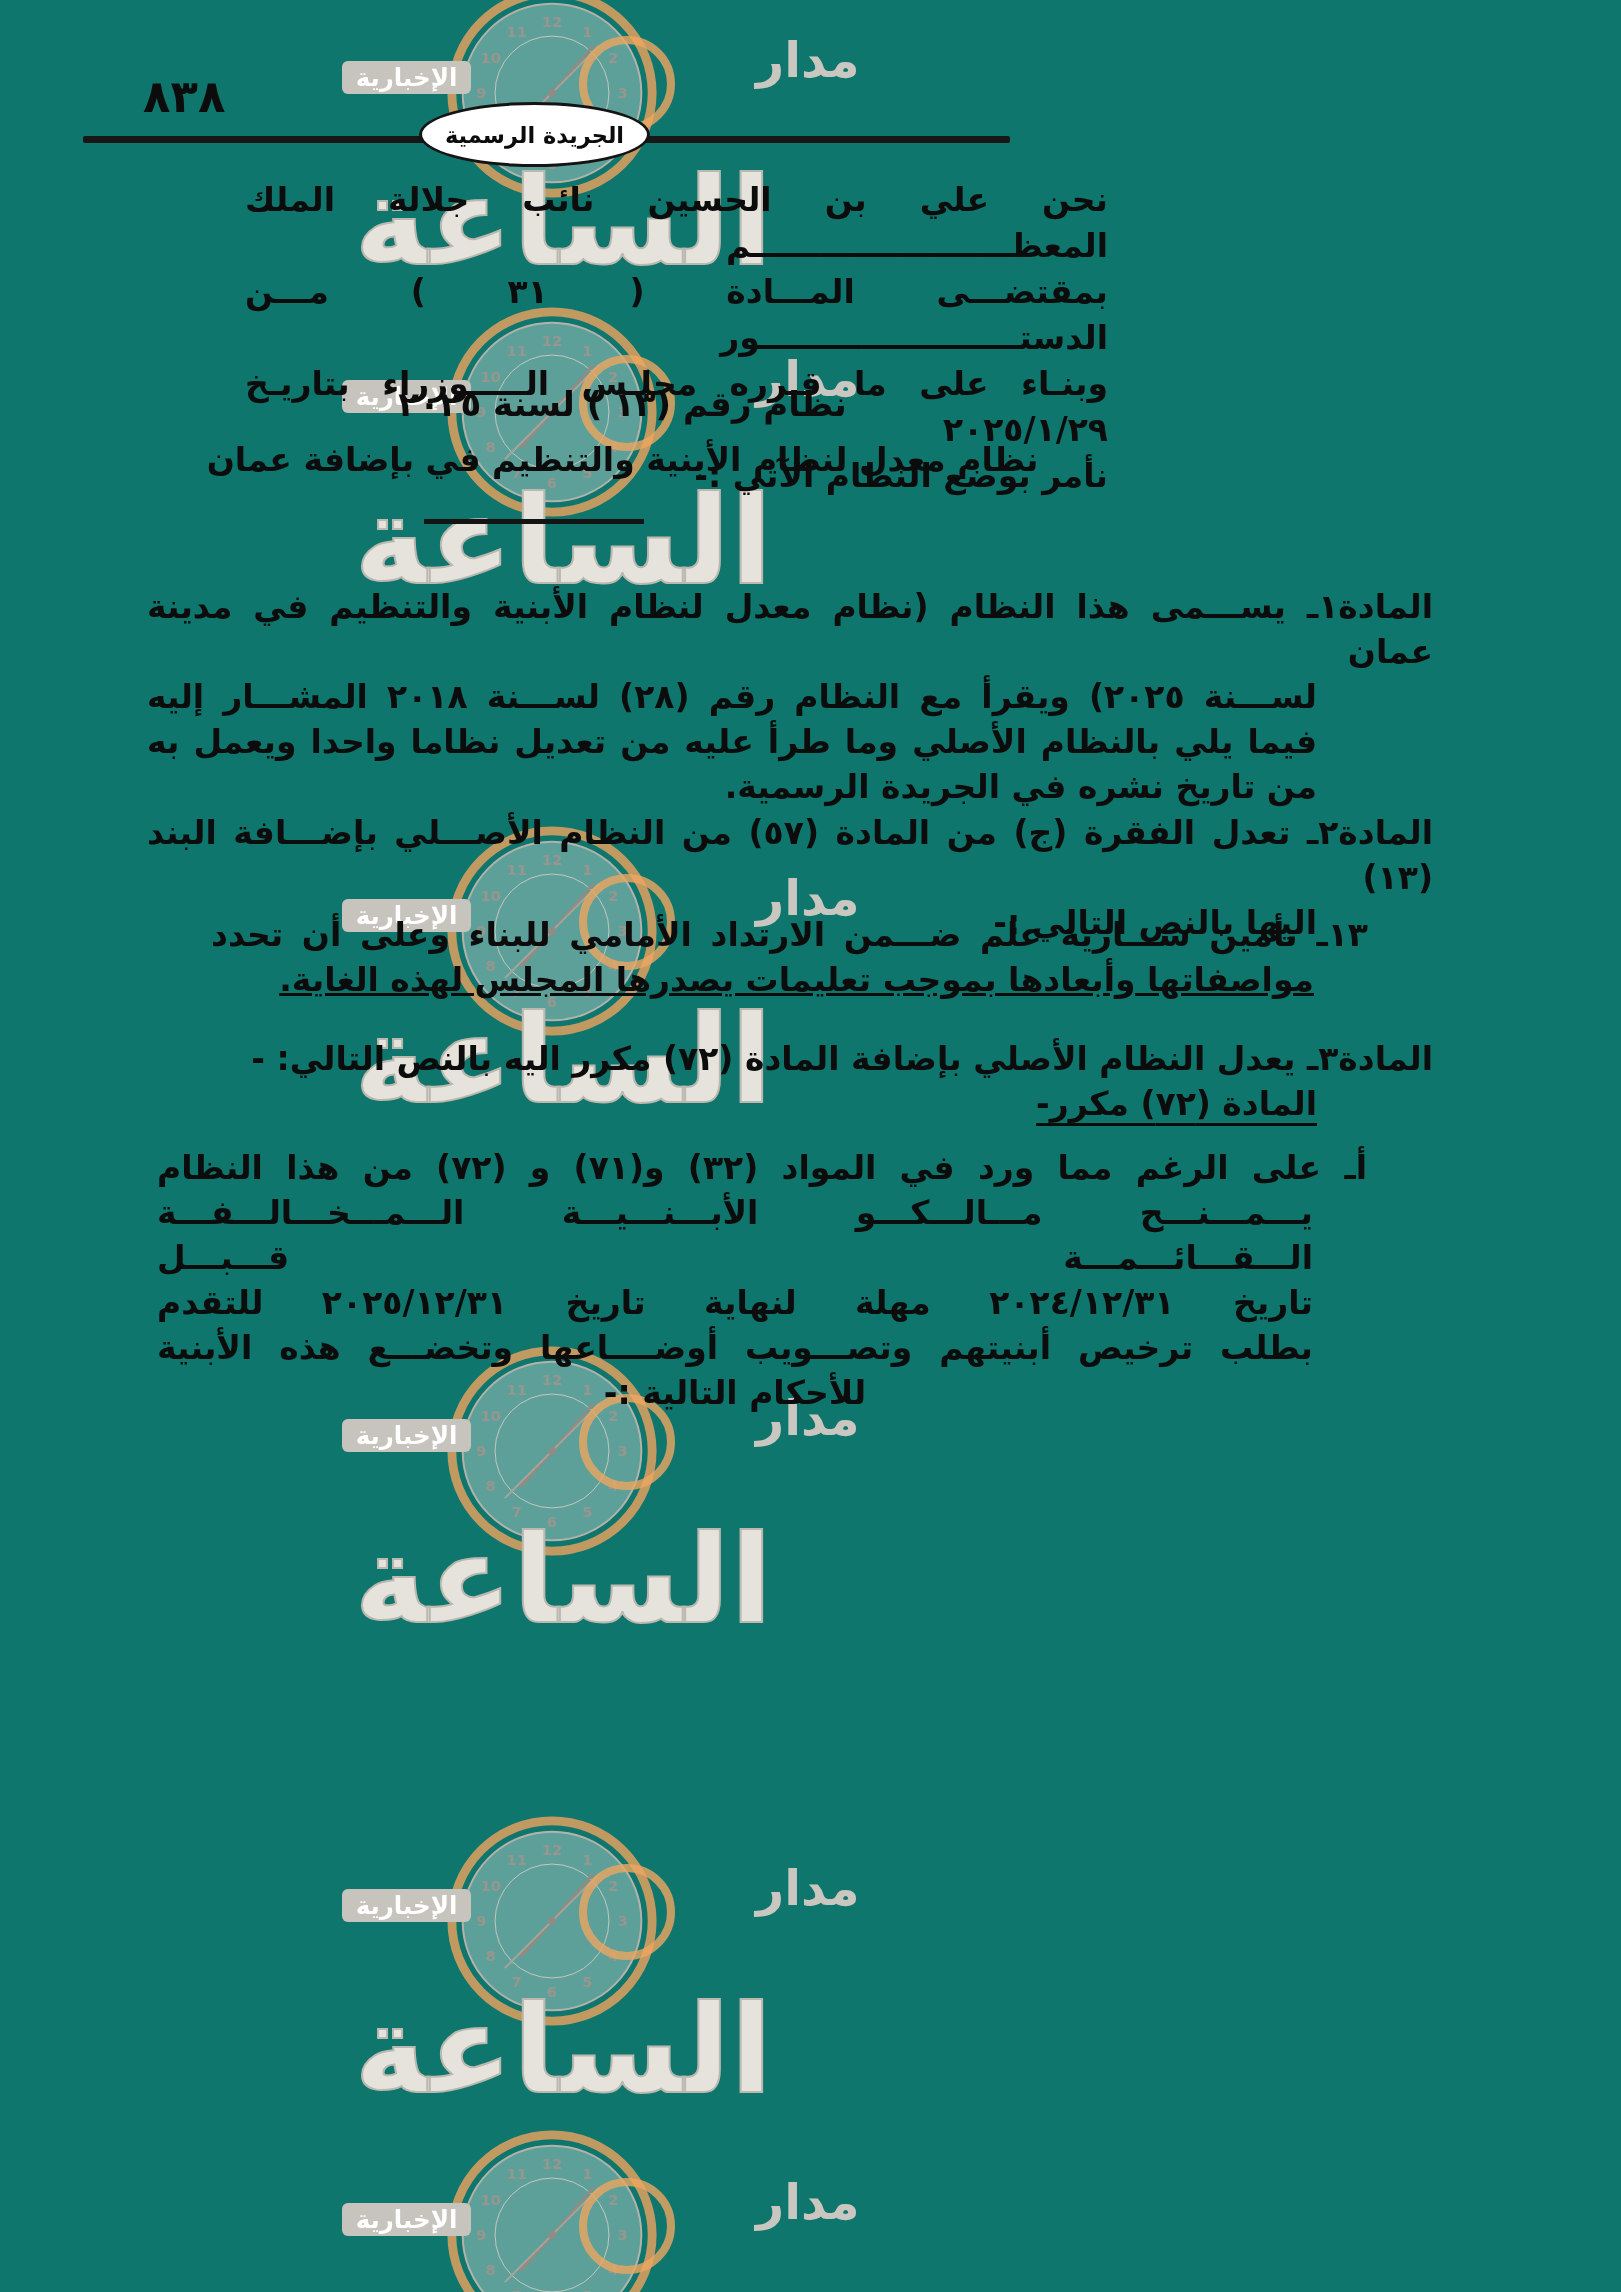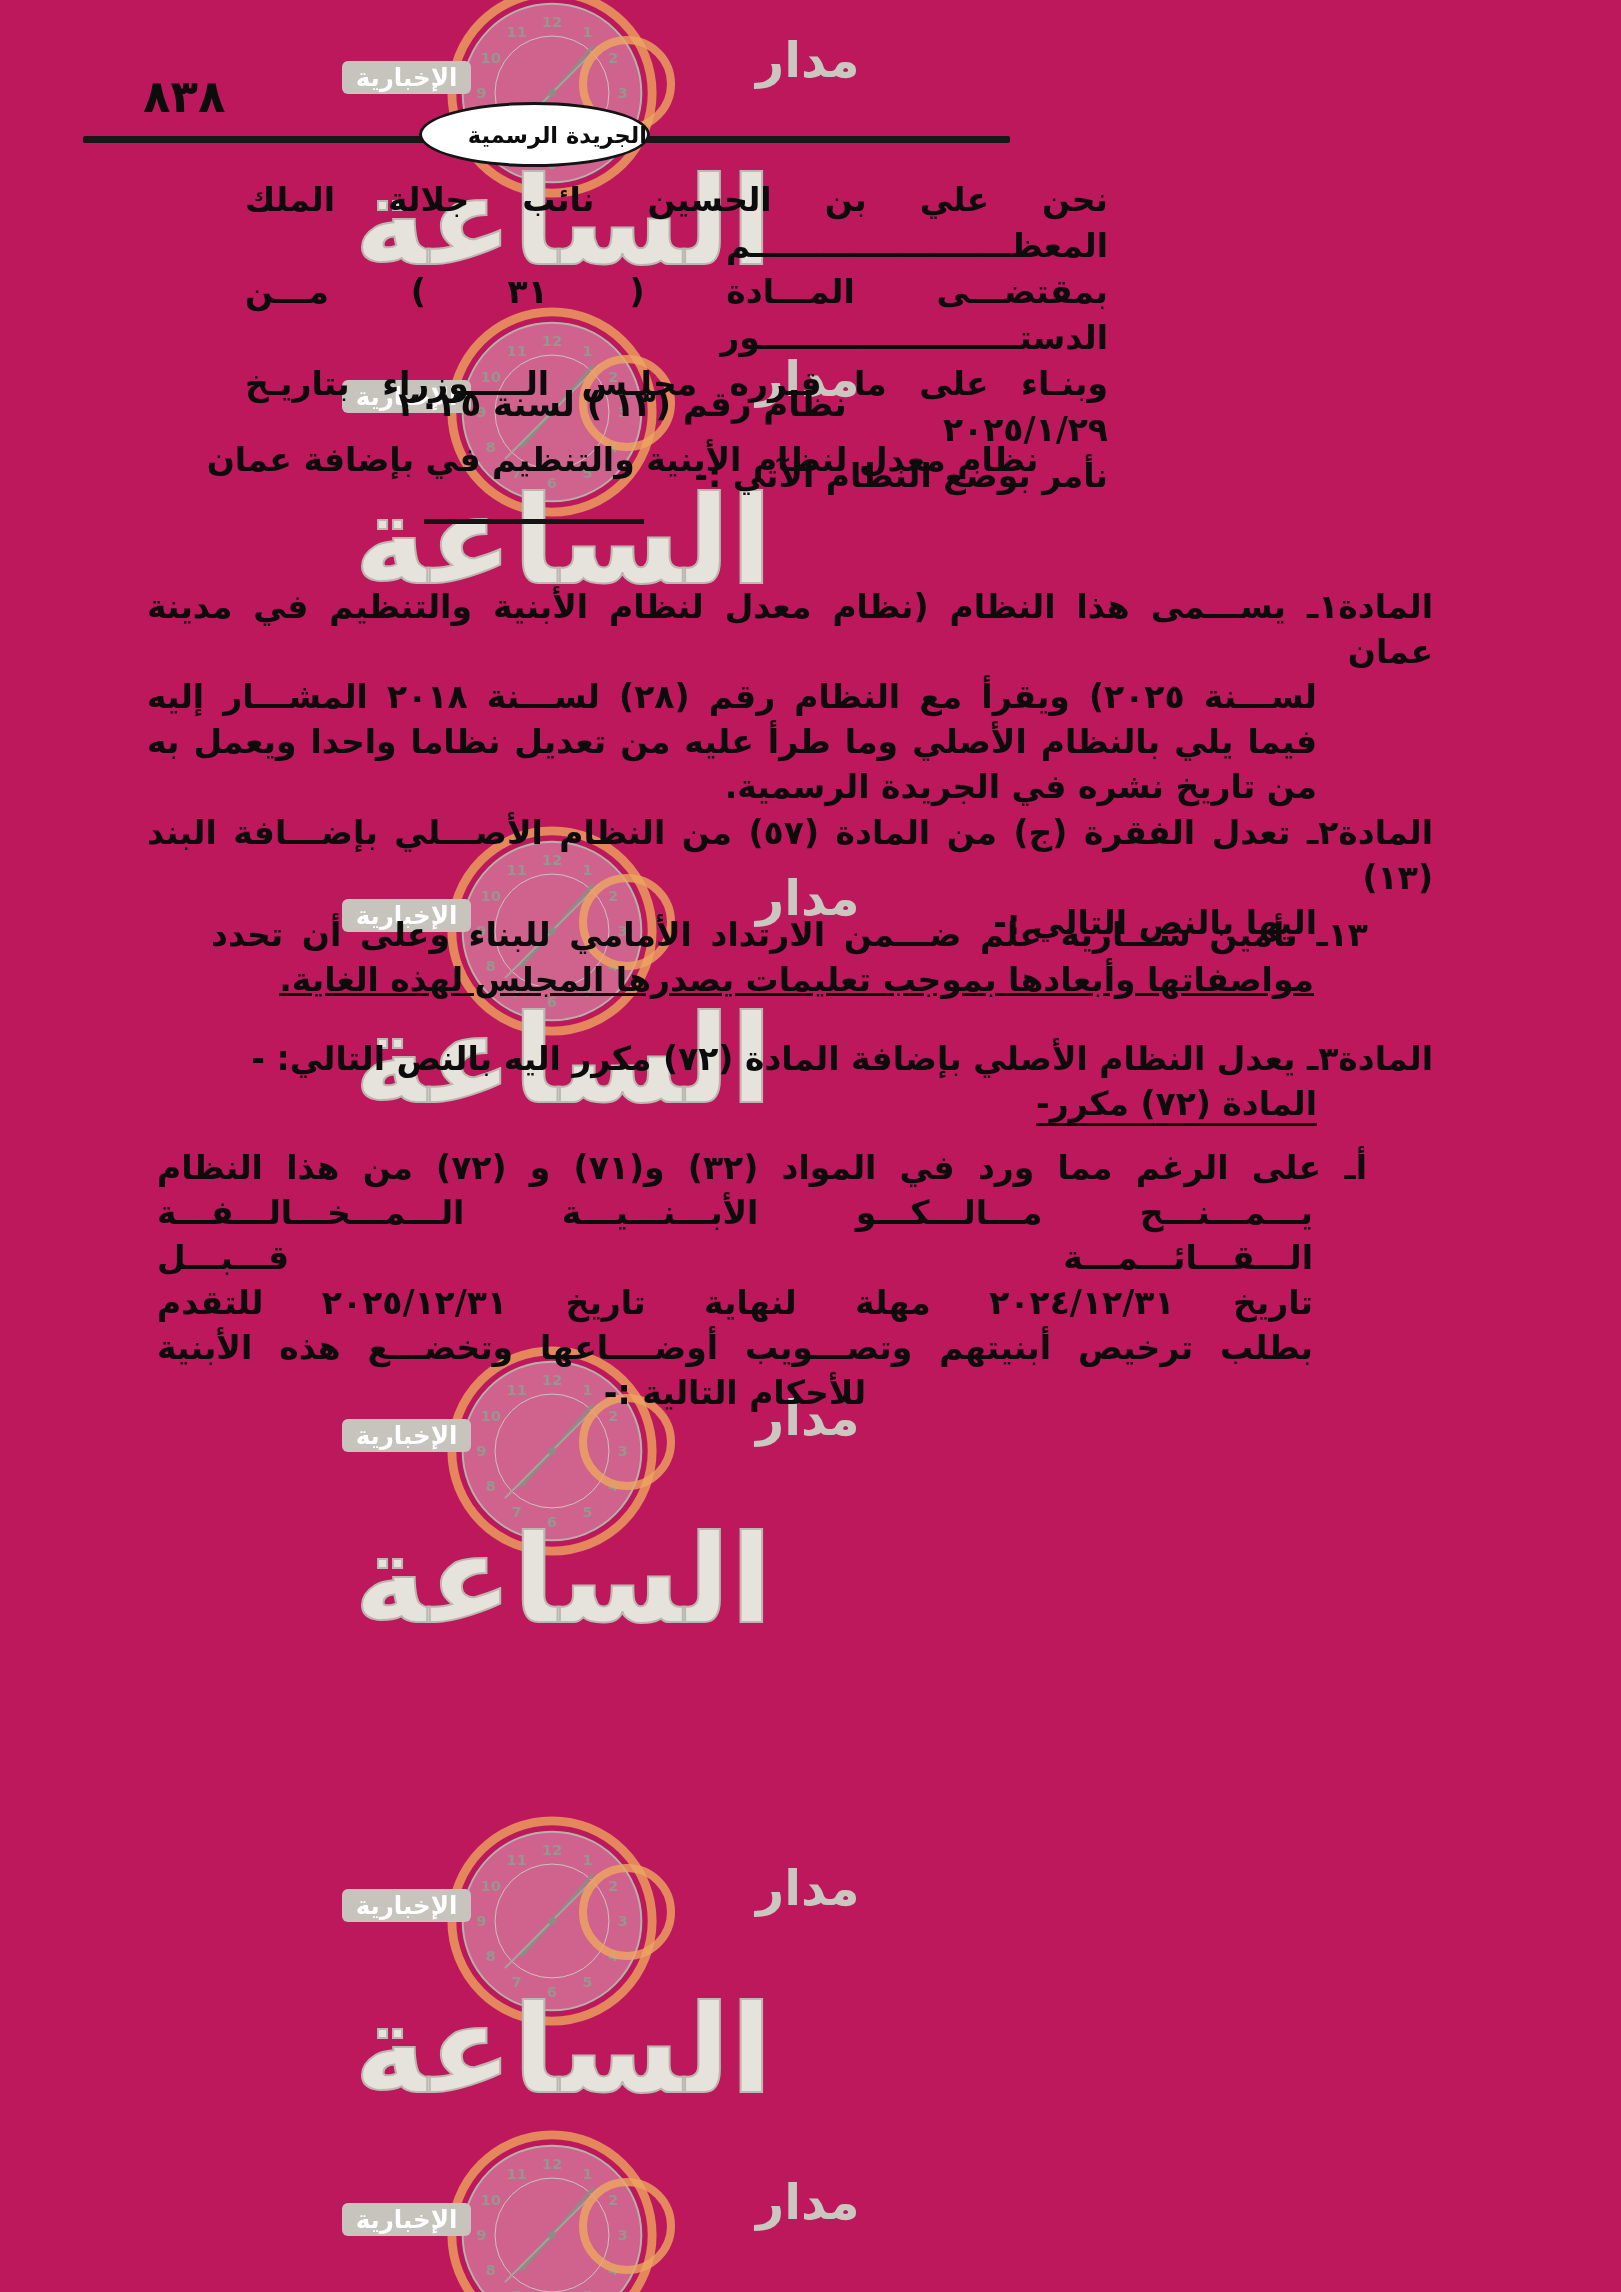--- a/index.html
+++ b/index.html
@@ -1,32 +1,32 @@
 <!DOCTYPE html>
 <html lang="ar" dir="rtl"><head>
 <meta charset="utf-8">
 <style>
   * { margin:0; padding:0; box-sizing:border-box; }
   html,body { background:#9a9a9a; }
   .page {
     position:relative; width:1621px; height:2293px; margin:0 auto;
-    background:#be185d; overflow:hidden;
+    background:#0f766e; overflow:hidden;
     font-family:"DejaVu Sans", sans-serif; font-weight:bold;
     direction:rtl; color:#0c0c0c;
   }
   .content { position:absolute; inset:0; z-index:2; }
   .wm-layer { position:absolute; inset:0; z-index:1; pointer-events:none; }
 
   
   .page-number { position:absolute; left:143px; top:70px; font-size:45px; letter-spacing:2.9px; }
   .header-rule { position:absolute; left:83px; top:136px; width:927px; height:6.9px; background:#171717; border-radius:2px; }
   .header-oval {
     position:absolute; left:419px; top:102px; width:231px; height:65px;
     background:#ffffff; border:3.9px solid #141414; border-radius:50%;
-    display:flex; align-items:center; z-index:3;
+    display:flex; align-items:center; justify-content:center; z-index:3;
   }
   .header-oval-text { font-size:22.5px; }
 
   
   .line { font-size:33px; line-height:45px; text-align:right; }
   .fill { text-align:justify; text-align-last:justify; }
   .cont { margin-right:116px; }
   .center-line { text-align:center; text-align-last:center; }
 
   .preamble { position:absolute; left:245px; top:177px; width:863px; }

